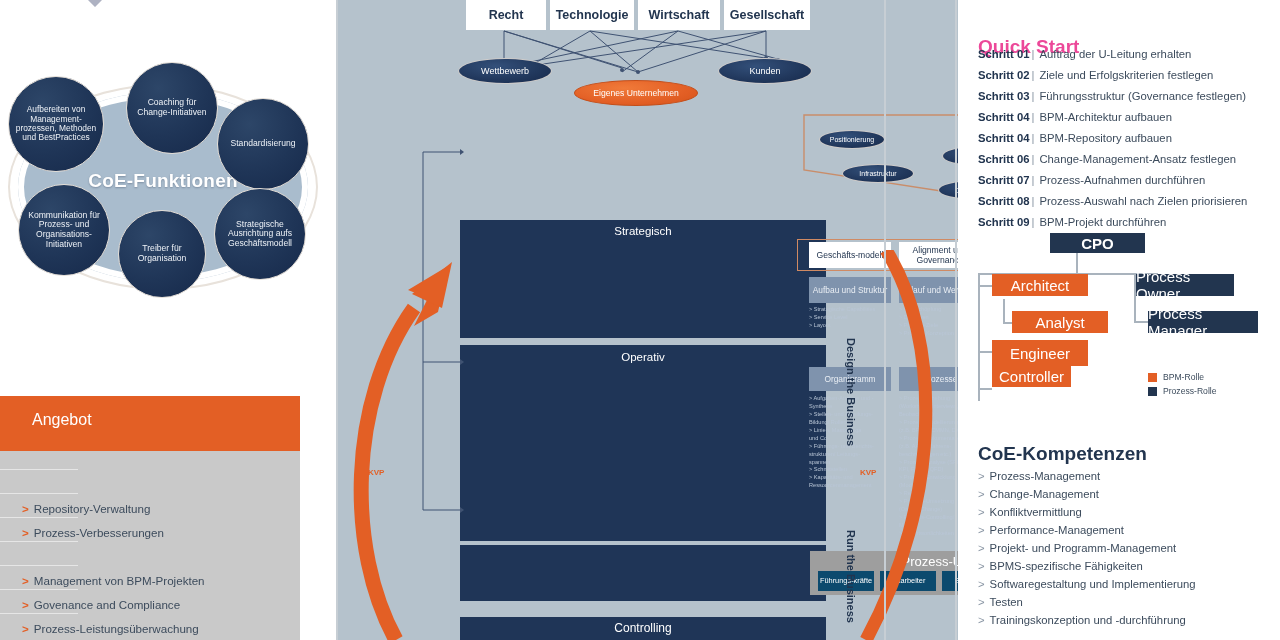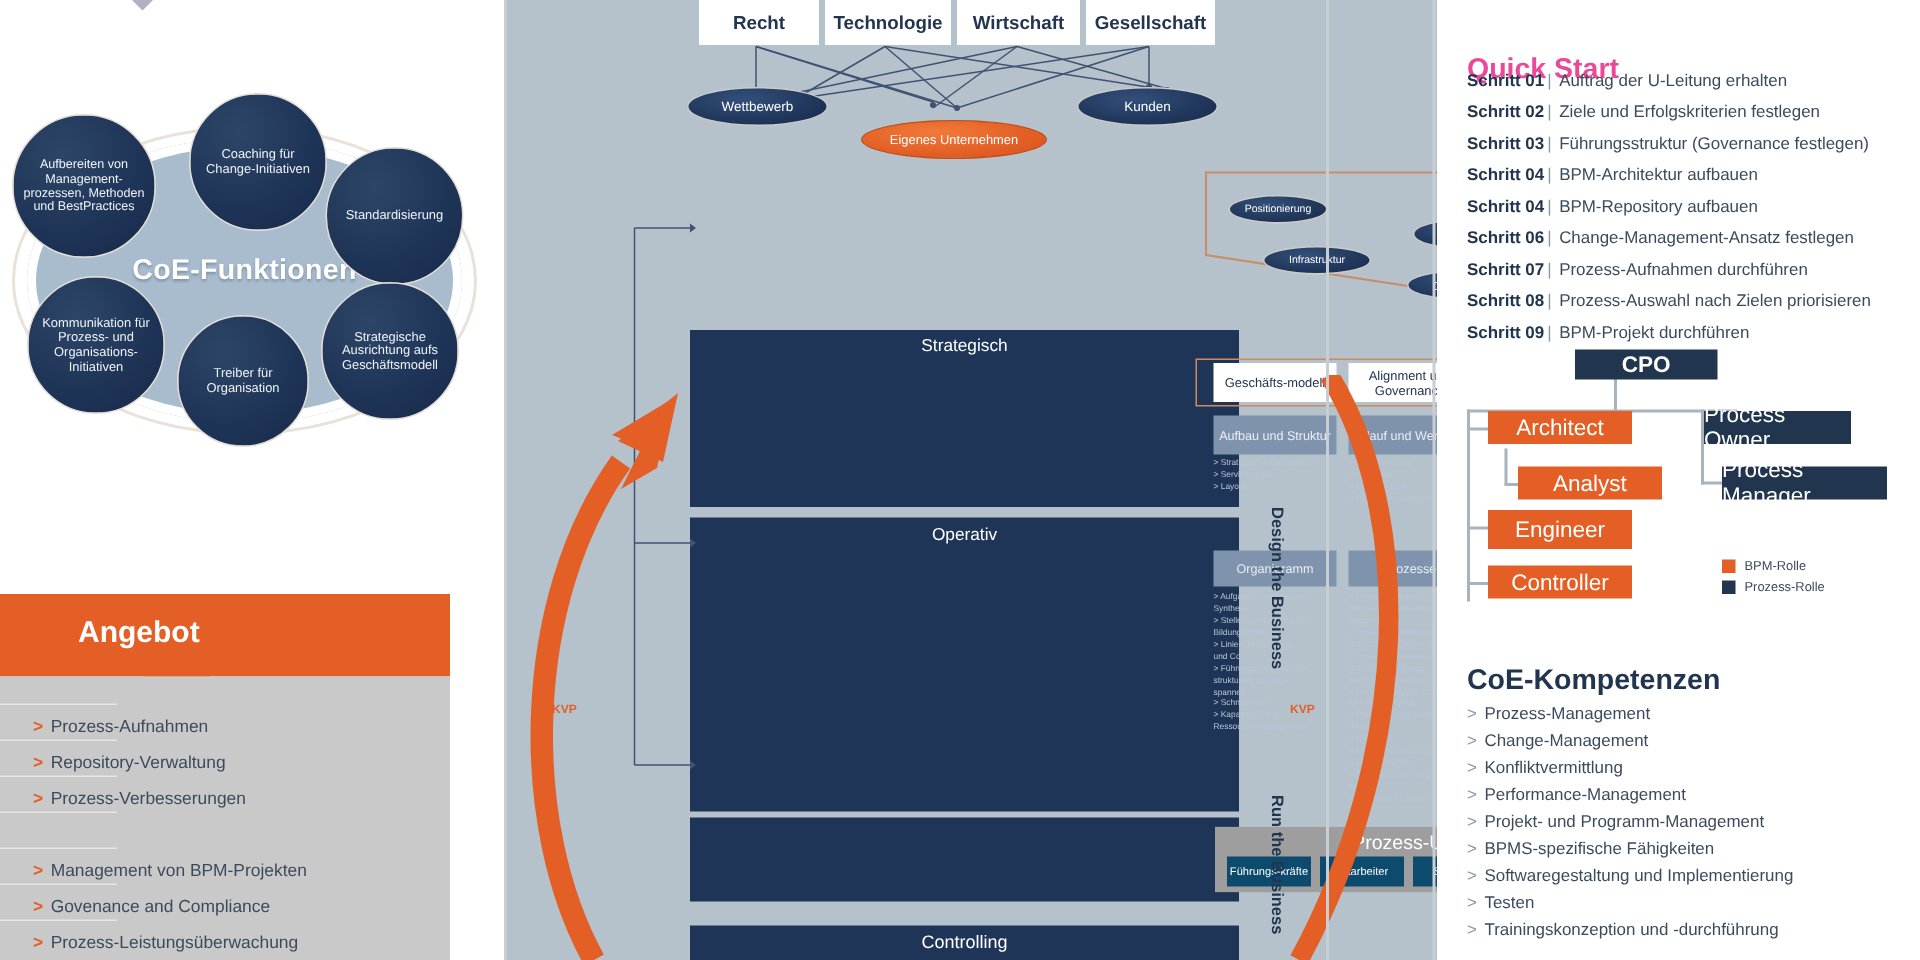--- a/index.html
+++ b/index.html
@@ -32,21 +32,21 @@
   .bubble.b-top       { left:126px; top:22px;  width:92px;  height:92px; }
   .bubble.b-topright  { left:217px; top:58px;  width:92px;  height:92px; }
   .bubble.b-botleft   { left:18px;  top:144px; width:92px;  height:92px; }
   .bubble.b-bot       { left:118px; top:170px; width:88px;  height:88px; }
   .bubble.b-botright  { left:214px; top:148px; width:92px;  height:92px; }
 
   
   #angebot { position:absolute; left:0; top:396px; width:300px; }
   #angebot-bar { position:relative; width:300px; height:55px; background:#e35f25; }
   #angebot-bar .title { position:absolute; left:32px; top:15px; color:#ffffff;
-     font-size:20px; font-weight:bold;margin-left:20px; }
+     font-size:16px; font-weight:normal; }
   #angebot-notch { position:absolute; left:96px; top:55px; width:0; height:0;
      border-left:22px solid transparent; border-right:22px solid transparent;
      border-top:28px solid #e35f25; }
   #angebot-body { position:relative; width:300px; height:189px; background:#c9c9c9; }
   .angebot-item { position:absolute; left:22px; width:270px; height:24px;
      color:#3c4b5c; font-size:11.6px; line-height:24px; white-space:nowrap; }
   .angebot-item .chev { color:#e35f25; margin-right:5px; font-weight:bold; }
   .angebot-rule { position:absolute; left:0px; width:78px; height:1px; background:#e6e6e6; }
 
   
@@ -164,21 +164,20 @@
       <div class="bubble b-botright">Strategische Ausrichtung aufs Geschäftsmodell</div>
     </div>
 
     <div id="angebot">
       <div id="angebot-bar">
         <div class="title">Angebot</div>
       </div>
       <div id="angebot-notch"></div>
       <div id="angebot-body">
           <div class="angebot-rule" style="top: 18px;"></div>
-          <div class="angebot-item" style="top: 22px;"><span class="chev">&gt;</span><span>Prozess-Aufnahmen</span></div>
           <div class="angebot-rule" style="top: 42px;"></div>
           <div class="angebot-item" style="top: 46px;"><span class="chev">&gt;</span><span>Repository-Verwaltung</span></div>
           <div class="angebot-rule" style="top: 66px;"></div>
           <div class="angebot-item" style="top: 70px;"><span class="chev">&gt;</span><span>Prozess-Verbesserungen</span></div>
           <div class="angebot-rule" style="top: 90px;"></div>
           <div class="angebot-rule" style="top: 114px;"></div>
           <div class="angebot-item" style="top: 118px;"><span class="chev">&gt;</span><span>Management von BPM-Projekten</span></div>
           <div class="angebot-rule" style="top: 138px;"></div>
           <div class="angebot-item" style="top: 142px;"><span class="chev">&gt;</span><span>Govenance and Compliance</span></div>
           <div class="angebot-rule" style="top: 162px;"></div>
@@ -410,21 +409,21 @@
       <div class="org-line" style="left:0px;top:163px;width:14px;height:1.5px;"></div>
       <div class="org-line" style="left:25px;top:74px;width:1.5px;height:24px;"></div>
       <div class="org-line" style="left:25px;top:97px;width:12px;height:1.5px;"></div>
       <div class="org-line" style="left:156px;top:48px;width:1.5px;height:50px;"></div>
       <div class="org-line" style="left:156px;top:96px;width:14px;height:1.5px;"></div>
 
       <div class="org-box navy" style="left:72px;top:8px;width:95px;height:20px;font-weight:bold;">CPO</div>
       <div class="org-box orange" style="left:14px;top:49px;width:96px;height:22px;">Architect</div>
       <div class="org-box orange" style="left:34px;top:86px;width:96px;height:22px;">Analyst</div>
       <div class="org-box orange" style="left:14px;top:115px;width:96px;height:26px;">Engineer</div>
-      <div class="org-box orange" style="left:14px;top:152px;width:96px;height:22px;text-align:right;">Controller</div>
+      <div class="org-box orange" style="left:14px;top:140px;width:79px;height:22px;text-align:right;">Controller</div>
       <div class="org-box navy" style="left:158px;top:49px;width:98px;height:22px;">Process Owner</div>
       <div class="org-box navy" style="left:170px;top:86px;width:110px;height:22px;">Process Manager</div>
 
       <div class="legend-sw" style="left:170px;top:148px;background:#e35f25;"></div>
       <div class="legend-tx" style="left:185px;top:147px;">BPM-Rolle</div>
       <div class="legend-sw" style="left:170px;top:162px;background:#22354f;"></div>
       <div class="legend-tx" style="left:185px;top:161px;">Prozess-Rolle</div>
     </div>
 
     <div id="kk-title">CoE-Kompetenzen</div>

